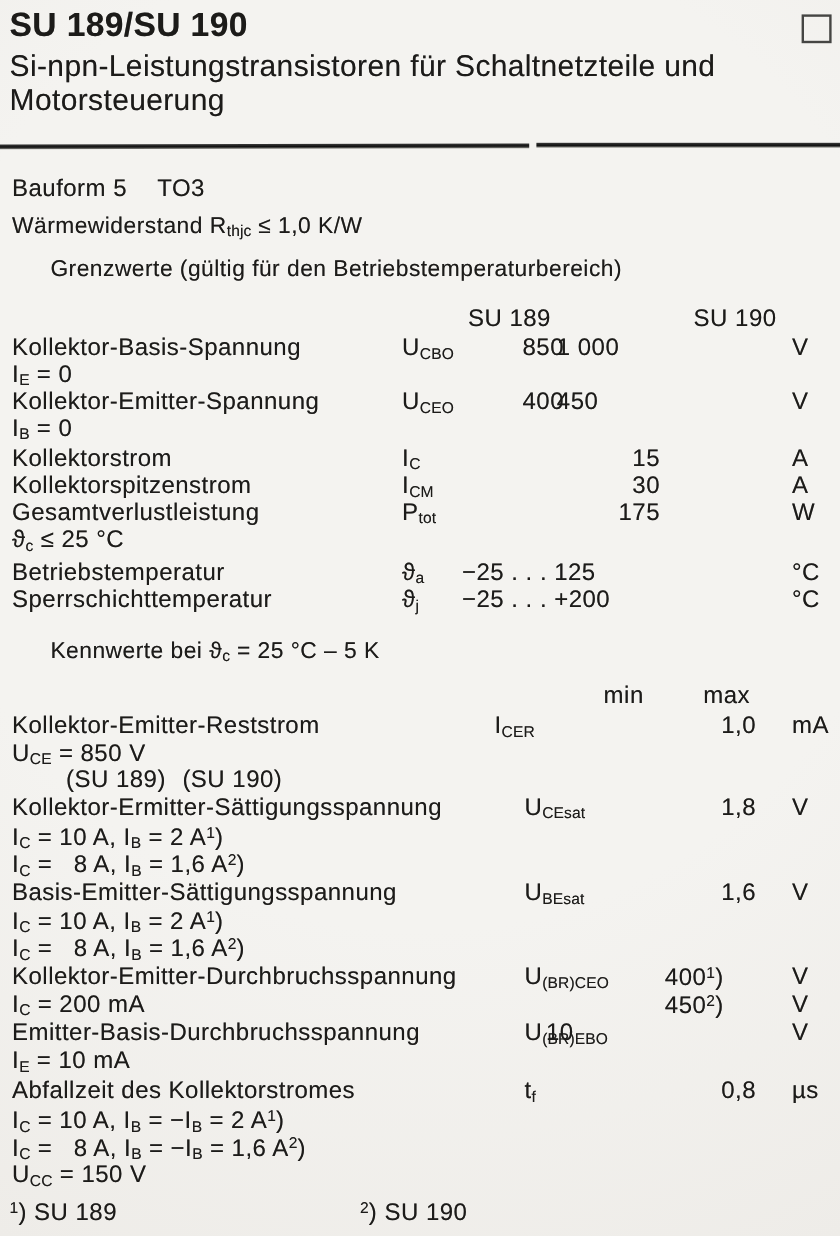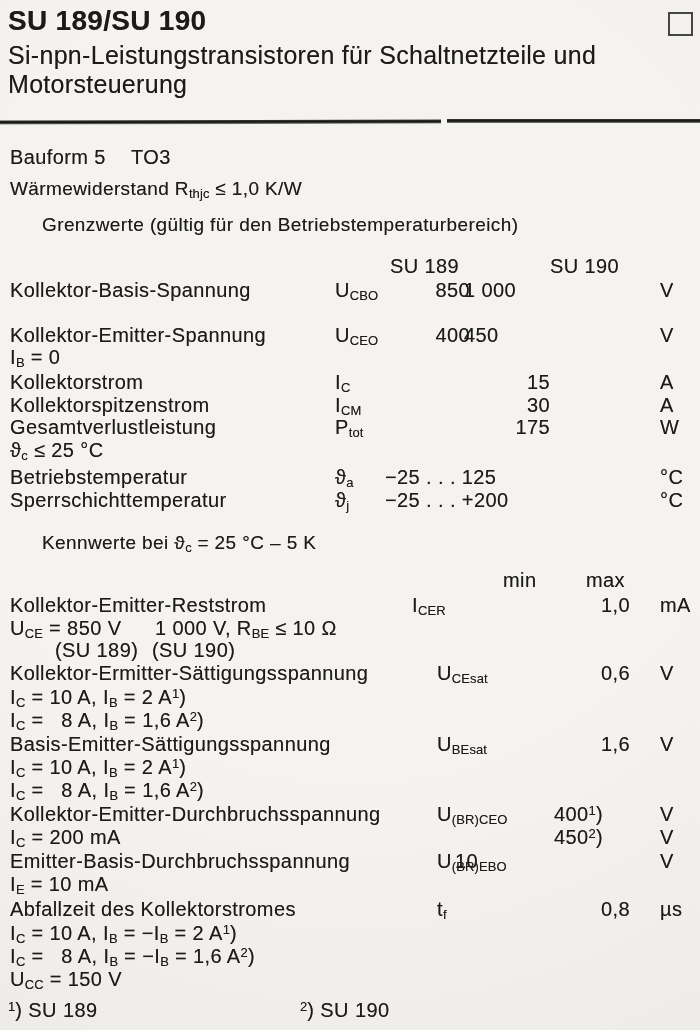--- a/index.html
+++ b/index.html
@@ -37,21 +37,21 @@
   .sym-icer{left:412px;}
   .v1{left:380px;width:90px;text-align:right;}
   .v2{left:464px;width:157px;text-align:left;}
   .vc{left:420px;width:130px;text-align:right;}
   .vrange{left:385px;width:170px;text-align:left;}
   .vmin{left:455px;width:130px;text-align:left;}
   .vmin-fn{left:455px;width:148px;text-align:right;}
   .vmax{left:530px;width:100px;text-align:right;}
   .unit{left:660px;}
   .colhead-su189{left:390px;}
-  .colhead-su190{left:550px;}
+  .colhead-su190{left:578px;}
   .colhead-min{left:503px;}
   .colhead-max{left:586px;}
   .cond2{left:155px;}
   .condp1{left:55px;}
   .condp2{left:152px;}
   .fn1{left:8px;}
   .fn2{left:300px;}
 </style>
 </head>
 <body>
@@ -77,20 +77,23 @@
     <span class="colhead-su190">SU 190</span>
   </div>
 
   <div class="row" style="top:279px">
     <span class="desc">Kollektor-Basis-Spannung</span>
     <span class="sym-g">U<sub>CBO</sub></span>
     <span class="v1">850</span>
     <span class="v2">1 000</span>
     <span class="unit">V</span>
   </div>
+  <div class="row" style="top:301px">
+    <span class="desc">I<sub>E</sub> = 0</span>
+  </div>
 
   <div class="row" style="top:324px">
     <span class="desc">Kollektor-Emitter-Spannung</span>
     <span class="sym-g">U<sub>CEO</sub></span>
     <span class="v1">400</span>
     <span class="v2">450</span>
     <span class="unit">V</span>
   </div>
   <div class="row" style="top:346px">
     <span class="desc">I<sub>B</sub> = 0</span>
@@ -142,31 +145,30 @@
   </div>
 
   <div class="row" style="top:594px">
     <span class="desc">Kollektor-Emitter-Reststrom</span>
     <span class="sym-icer">I<sub>CER</sub></span>
     <span class="vmax">1,0</span>
     <span class="unit">mA</span>
   </div>
   <div class="row" style="top:617px">
     <span class="desc">U<sub>CE</sub> = 850 V</span>
-    <span class="cond2">1 000 V, R<sub>BE</sub> ≤ 10 Ω</span>
   </div>
   <div class="row" style="top:639px">
     <span class="condp1">(SU 189)</span>
     <span class="condp2">(SU 190)</span>
   </div>
 
   <div class="row" style="top:662px">
     <span class="desc">Kollektor-Ermitter-Sättigungsspannung</span>
     <span class="sym-k">U<sub>CEsat</sub></span>
-    <span class="vmax">0,6</span>
+    <span class="vmax">1,8</span>
     <span class="unit">V</span>
   </div>
   <div class="row" style="top:686px">
     <span class="desc">I<sub>C</sub> = 10 A, I<sub>B</sub> = 2 A<sup>1</sup>)</span>
   </div>
   <div class="row" style="top:709px">
     <span class="desc">I<sub>C</sub> =   8 A, I<sub>B</sub> = 1,6 A<sup>2</sup>)</span>
   </div>
 
   <div class="row" style="top:733px">

